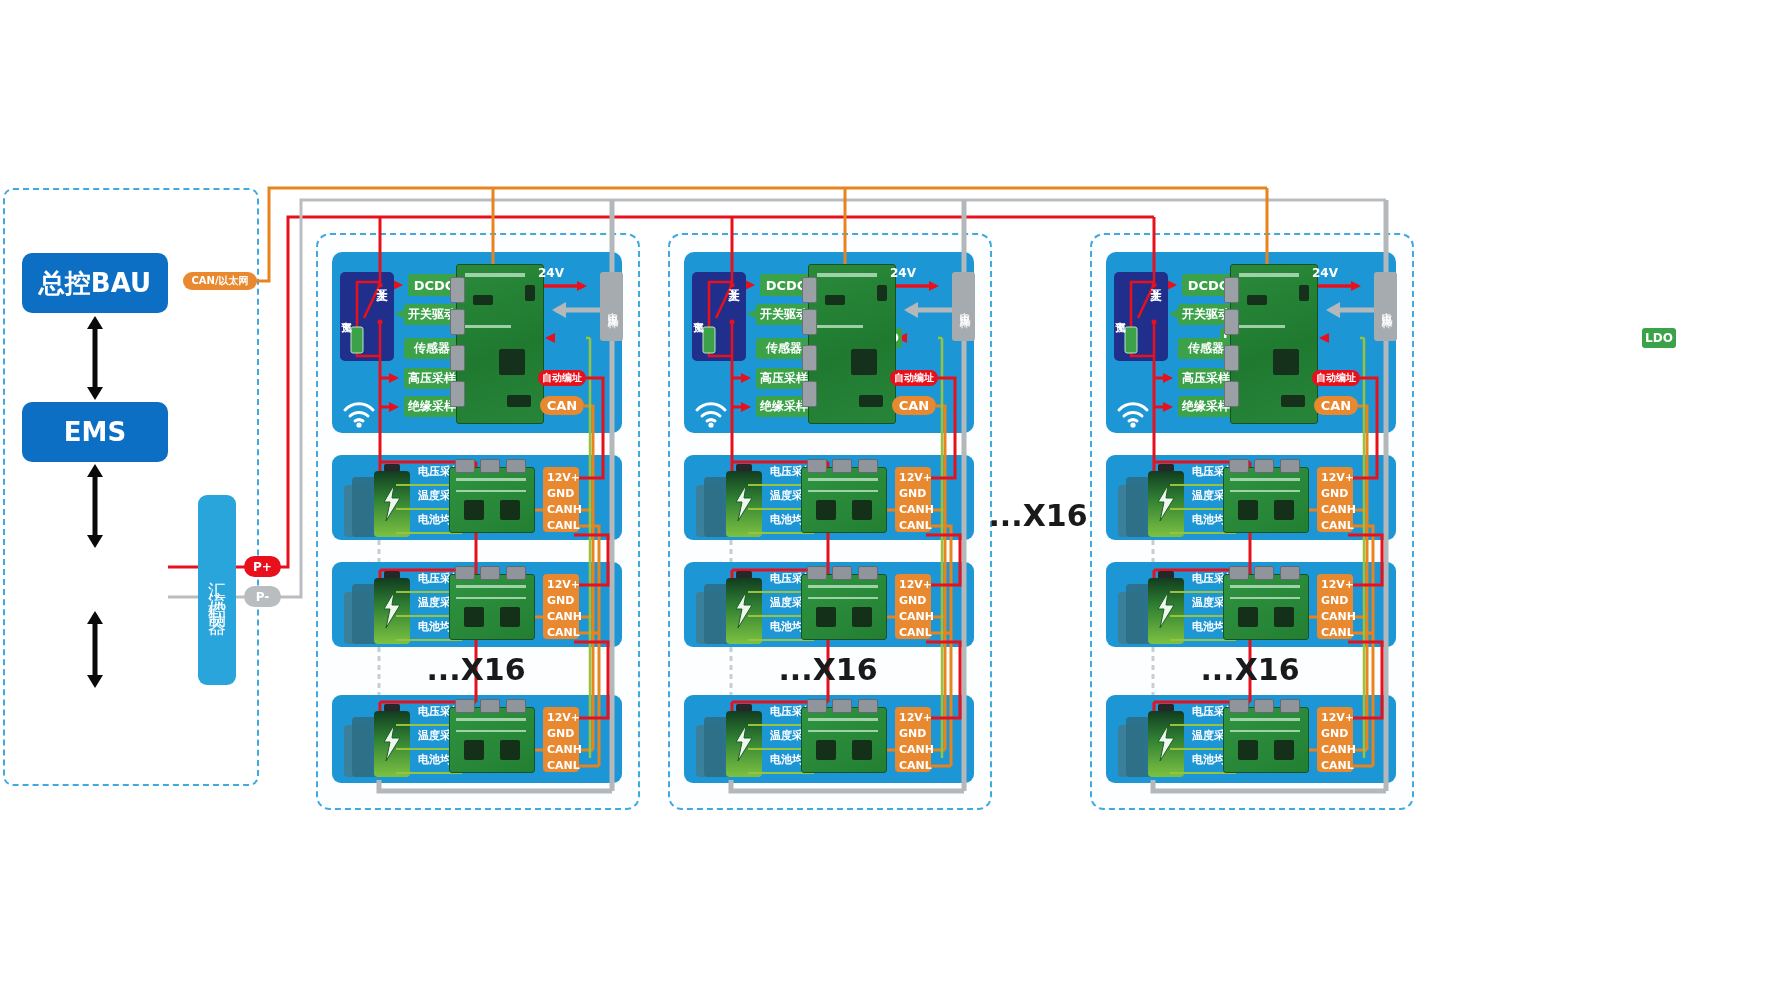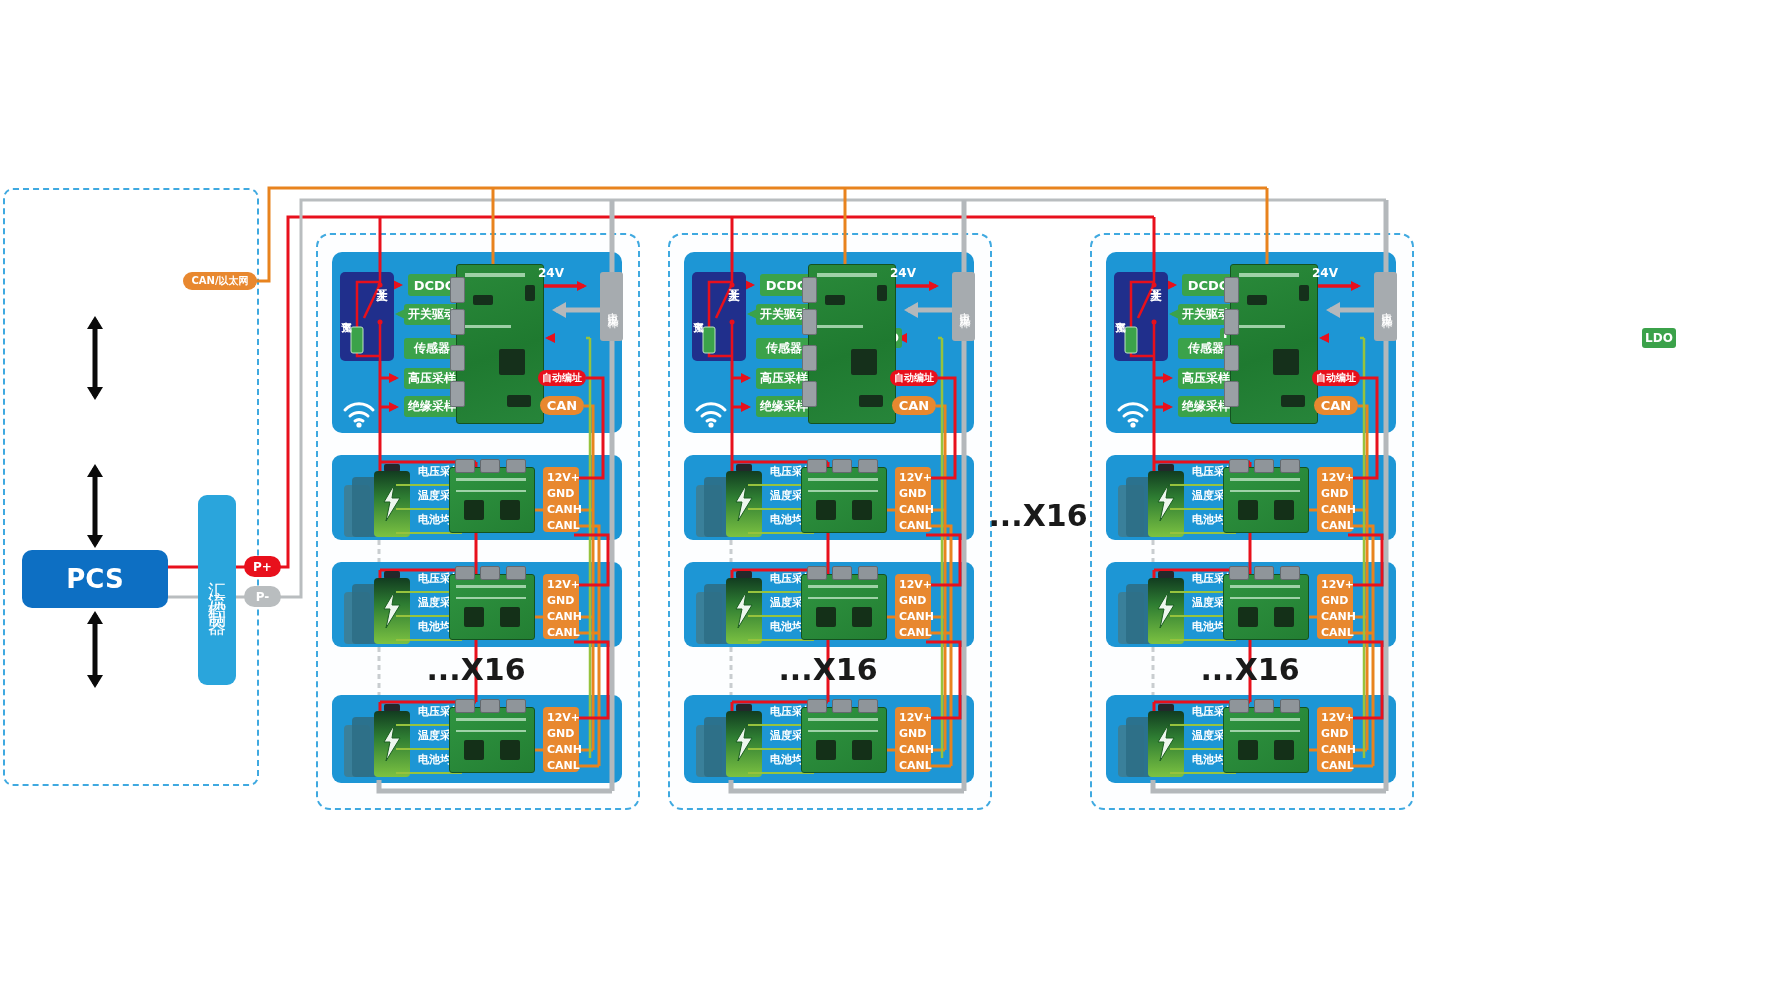--- a/index.html
+++ b/index.html
@@ -195,28 +195,31 @@
       <path d="M586 378 H603 V478 H577" fill="none" stroke="#e8101c" stroke-width="3"></path>
       <path d="M574 535 H608 V585 H577" fill="none" stroke="#e8101c" stroke-width="3"></path>
       <path d="M574 642 H608 V718 H577" fill="none" stroke="#e8101c" stroke-width="3"></path>
       <path d="M380 462 H476 M476 462 V702 M380 570 H476 M380 702 H476" fill="none" stroke="#e8101c" stroke-width="3"></path>
       <path d="M380 462 V472 M380 570 V580 M380 702 V712" fill="none" stroke="#e8101c" stroke-width="3"></path>
     </g>
     </svg>
 
   <div class="abs lpanel" style="left:3px;top:188px;width:252px;height:594px;"></div>
 
+  <div class="abs bluebox" style="left:22px;top:253px;width:146px;height:60px;font-size:26px;">
+    <span>总控BAU</span>
+  </div>
   <div class="abs pill smalltext" style="left:183px;top:272px;width:74px;height:18px;background:#e8882f;letter-spacing:0;">
     <span>CAN/以太网</span>
   </div>
 
-
-  <div class="abs bluebox" style="left:22px;top:550px;width:146px;height:58px;font-size:26px;">
-    <span>PCS</span>
-  </div>
+  <div class="abs bluebox" style="left:22px;top:402px;width:146px;height:60px;font-size:26px;">
+    <span>EMS</span>
+  </div>
+
 
 
   <div class="abs combiner" style="left:198px;top:495px;width:38px;height:190px;">
     <span class="vtext" style="font-size:18px;letter-spacing:9px;">汇流控制器</span>
   </div>
 
   <div class="abs pill" style="left:244px;top:556px;width:37px;height:21px;background:#e8101c;font-size:12px;">
     <span>P+</span>
   </div>
   <div class="abs pill" style="left:244px;top:586px;width:37px;height:21px;background:#b9bdbf;font-size:12px;">

